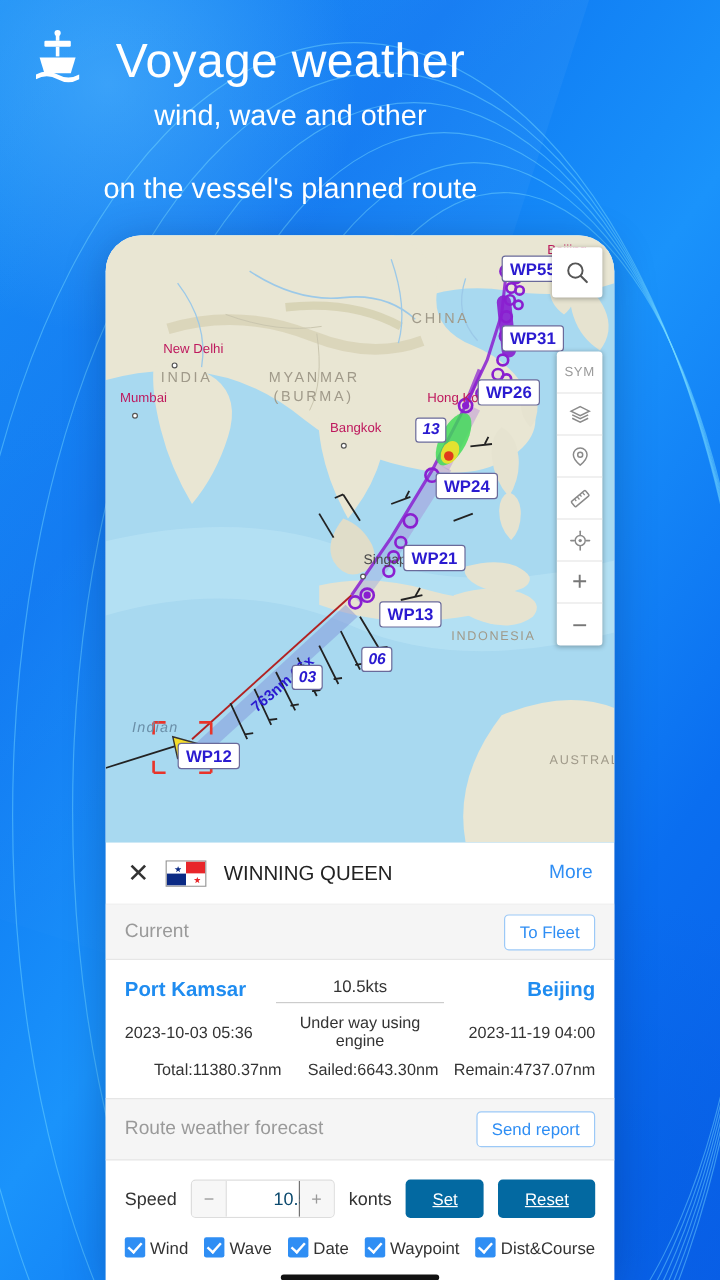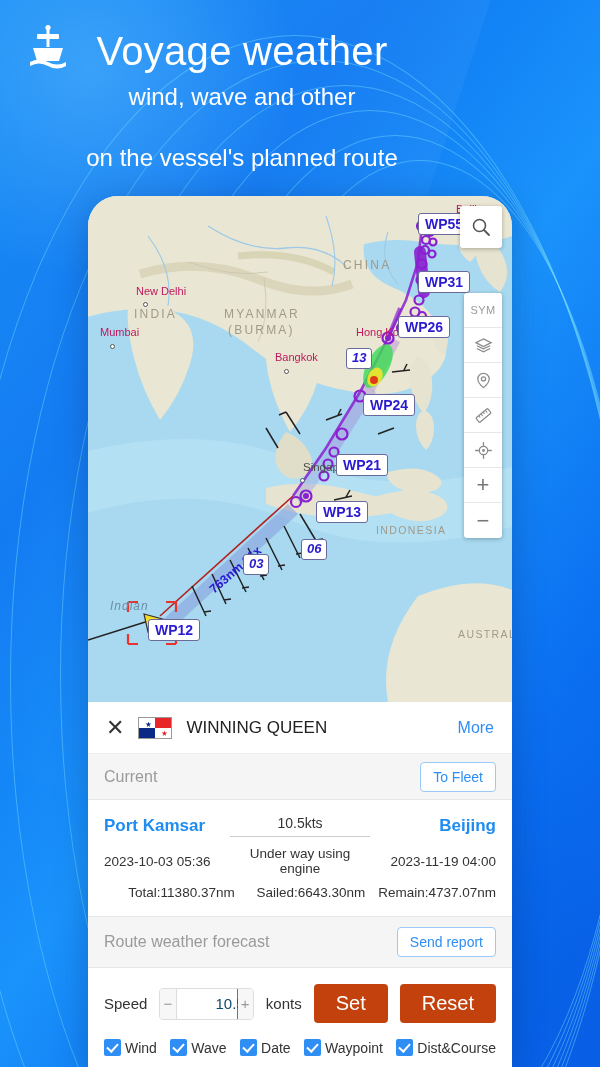--- a/index.html
+++ b/index.html
@@ -112,22 +112,22 @@
   .ctrl { padding:16px 16px 0; }
   .speedrow { display:flex; align-items:center; gap:12px; justify-content:center; }
   .slabel { font-size:15px; color:#333; }
   .stepper { display:flex; border:1px solid #ddd; border-radius:4px; overflow:hidden; }
   .stepper .sb { width:32px; height:30px; background:#f7f7f7; display:flex;
     align-items:center; justify-content:center; color:#999; font-size:15px; }
   .stepper .sv { width:62px; height:30px; background:#fff; display:flex; align-items:center;
     justify-content:center; font-size:15px; color:#0c4a6e; border-left:1px solid #ddd;
     border-right:1px solid #737373;padding-left:47px; }
   .unit { font-size:15px; color:#333; }
-  .gbtn { background:#c2410c; color:#fff; font-size:20px; border:none; border-radius:4px;
-    padding:8px 22px; }
+  .gbtn { background:#0369a1; color:#fff; font-size:14px; border:none; border-radius:4px;
+    padding:8px 22px;text-decoration:underline; }
   .cbrow { display:flex; align-items:center; justify-content:space-between; gap:7px;
     margin-top:16px; flex-wrap:nowrap; }
   .cb { display:flex; align-items:center; gap:4px; }
   .box { width:17px; height:17px; background:#2f8ef4; border-radius:2px; position:relative; flex:none; }
   .box::after { content:""; position:absolute; left:5px; top:2px; width:5px; height:9px;
     border:solid #fff; border-width:0 2px 2px 0; transform:rotate(42deg); }
   .cblbl { font-size:14px; color:#333; white-space:nowrap; }
   .home { width:132px; height:5px; background:#111; border-radius:3px; margin:14px auto 0; }
 </style>
 </head>

